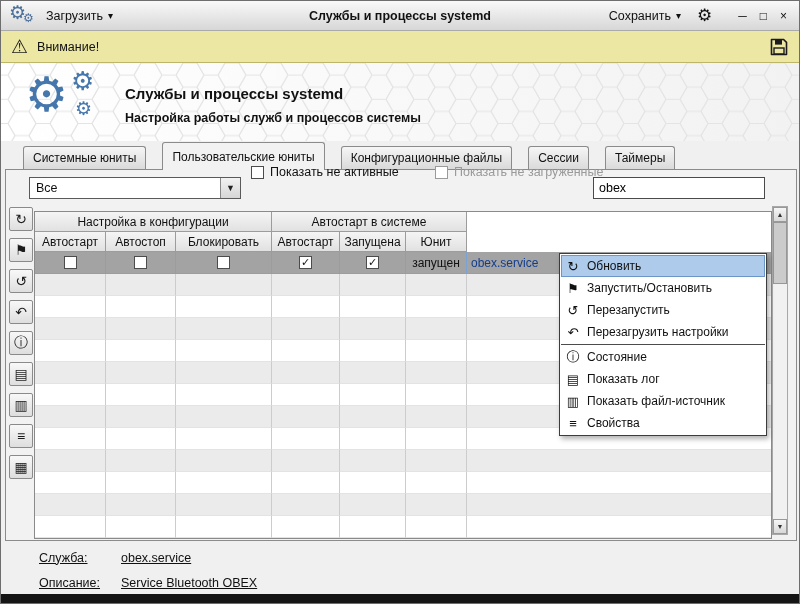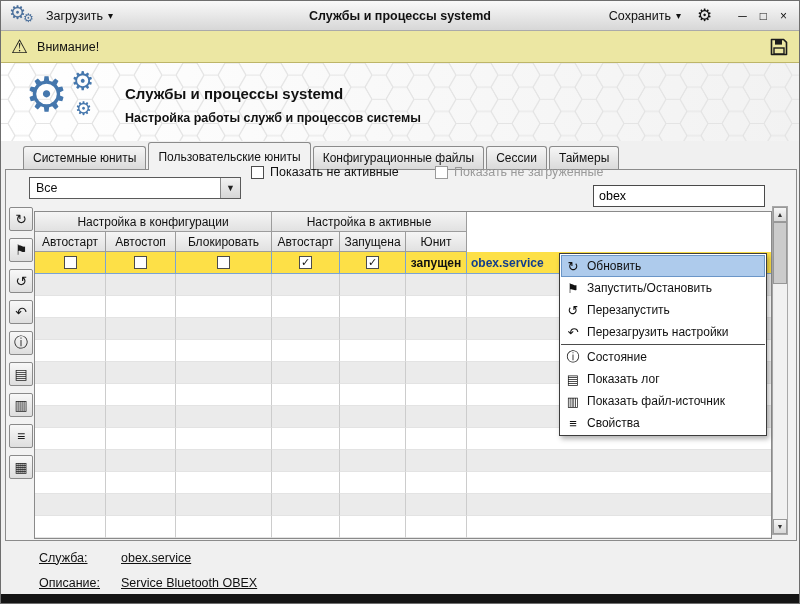--- a/index.html
+++ b/index.html
@@ -30,57 +30,57 @@
   .hexbg { position:absolute; left:0; top:0; }
   .logo { position:absolute; left:24px; top:6px; width:96px; height:68px; }
   .lg1 { position:absolute; left:0; top:0; font-size:48px; color:#4577ad; line-height:1.1; }
   .lg2 { position:absolute; left:46px; top:-2px; font-size:26px; color:#4577ad; line-height:1.1; }
   .lg3 { position:absolute; left:50px; top:30px; font-size:19px; color:#4577ad; line-height:1.1; }
   .h-title { position:absolute; left:124px; top:22px; font-size:15px; font-weight:bold; }
   .h-sub { position:absolute; left:124px; top:48px; font-size:12.5px; font-weight:bold; }
 
   
   .tabs { position:absolute; top:140px; left:0; right:0; height:28px; display:flex; align-items:flex-end; padding-left:22px; z-index:2; }
-  .tab { height:23px; display:flex; align-items:center; padding:0 9px; background:linear-gradient(#f6f6f6,#dadada); border:1px solid #8b8b8b; border-bottom:none; border-radius:3px 3px 0 0; margin-right:2px; font-size:12px; }
+  .tab { height:23px; display:flex; align-items:center; padding:0 9px; background:linear-gradient(#f6f6f6,#dadada); border:1px solid #8b8b8b; border-bottom:none; border-radius:3px 3px 0 0; margin-right:16px; font-size:12px; }
   .tab.active { height:28px; margin-bottom:-1px; background:#f2f2f2; }
 
   
   .panel { position:absolute; left:4px; top:168px; width:792px; height:372px; background:#f2f2f2; border:1px solid #8b8b8b; z-index:1; }
 
   
   .filter-select { position:absolute; left:28px; top:176px; width:212px; height:22px; background:#fff; border:1px solid #5a5a5a; display:flex; align-items:center; z-index:2; }
   .fs-value { flex:1; padding-left:6px; font-size:12.5px; }
   .fs-arrow { width:20px; height:20px; background:linear-gradient(#f2f2f2,#d6d6d6); border-left:1px solid #888; display:flex; align-items:center; justify-content:center; font-size:9px; color:#222; }
   .filter-check { position:absolute; display:flex; align-items:center; gap:6px; top:160px; height:22px; z-index:2; }
   .fc1 { left:250px; }
   .fc2 { left:434px; }
   .fc2 .cl { color:#9a9a9a; }
   .fc2 .cb { border-color:#9a9a9a; }
   .cl { font-size:12.5px; }
-  .search-input { position:absolute; left:592px; top:176px; width:172px; height:22px; border:1px solid #4a4a4a; font:12.5px "Liberation Sans","DejaVu Sans",sans-serif; padding-left:5px; background:#fff; z-index:2;margin-top:8px; }
+  .search-input { position:absolute; left:592px; top:176px; width:172px; height:22px; border:1px solid #4a4a4a; font:12.5px "Liberation Sans","DejaVu Sans",sans-serif; padding-left:5px; background:#fff; z-index:2; }
 
   
   .toolbar { position:absolute; left:8px; top:206px; width:24px; display:flex; flex-direction:column; gap:7px; z-index:2; }
   .tbtn { width:24px; height:24px; border:1px solid #8a8a8a; border-radius:2px; background:linear-gradient(#f8f8f8,#dedede); display:flex; align-items:center; justify-content:center; font-size:14px; color:#1c1c1c; padding:0; font-family:inherit; }
 
   
   .table { position:absolute; left:33px; top:210px; width:738px; border:1px solid #8a8a8a; background:#fff; z-index:2; }
   .thead { display:grid; grid-template-columns:71px 70px 96px 68px 66px 61px 1fr; grid-template-rows:20px 20px; }
   .hcell { background:linear-gradient(#f5f5f5,#e1e1e1); border-right:1px solid #9c9c9c; border-bottom:1px solid #9c9c9c; display:flex; align-items:center; justify-content:center; font-size:12px; overflow:hidden; white-space:nowrap; }
   .hc-g1 { grid-column:1 / span 3; grid-row:1; }
   .hc-g2 { grid-column:4 / span 3; grid-row:1; }
   .hc-service { grid-column:7; grid-row:1 / span 2; border-right:none; }
   .hc-c1 { grid-column:1; grid-row:2; } .hc-c2 { grid-column:2; grid-row:2; }
   .hc-c3 { grid-column:3; grid-row:2; } .hc-c4 { grid-column:4; grid-row:2; }
   .hc-c5 { grid-column:5; grid-row:2; } .hc-c6 { grid-column:6; grid-row:2; }
   .body-row { display:grid; grid-template-columns:71px 70px 96px 68px 66px 61px 1fr; height:22px; background:#fff; }
   .body-row:nth-child(even) { background:#ebebeb; }
   .body-row .cell { border-right:1px solid #cccccc; border-bottom:1px solid #e3e3e3; display:flex; align-items:center; justify-content:center; overflow:hidden; }
   .body-row .cell:last-child { border-right:none; }
-  .body-row.selected { background:#fde047;font-weight:bold; }
+  .body-row.selected { background:#a3a3a3; }
   .body-row.selected .cell { border-right-color:#7aa3d4; border-bottom-color:#7aa3d4; }
   .service-cell { justify-content:flex-start !important; padding-left:4px; }
   .service-link { color:#123d8d; font-size:12px; }
   .cb { width:13px; height:13px; background:#fff; border:1px solid #4c4c4c; display:inline-flex; align-items:center; justify-content:center; font-size:11px; line-height:1; }
   .cb.checked::after { content:"✓"; }
 
   
   .scrollbar { position:absolute; left:771px; top:205px; width:16px; height:329px; background:#f1f1f1; border:1px solid #a8a8a8; display:flex; flex-direction:column; z-index:2; }
   .sb-btn { height:15px; background:linear-gradient(#f6f6f6,#d8d8d8); border:1px solid #999; font-size:7px; display:flex; align-items:center; justify-content:center; color:#333; }
   .sb-btn.down { margin-top:auto; }
@@ -218,21 +218,21 @@
         <span>≡</span>
       </button>
     <button class="tbtn">
         <span>▦</span>
       </button>
   </div>
 
   <div class="table">
     <div class="thead">
       <div class="hcell hc-g1">Настройка в конфигурации</div>
-      <div class="hcell hc-g2">Настройка в активные</div>
+      <div class="hcell hc-g2">Автостарт в системе</div>
       <div class="hcell hc-c1">Автостарт</div>
       <div class="hcell hc-c2">Автостоп</div>
       <div class="hcell hc-c3">Блокировать</div>
       <div class="hcell hc-c4">Автостарт</div>
       <div class="hcell hc-c5">Запущена</div>
       <div class="hcell hc-c6">Юнит</div>
     </div>
     <div class="tbody">
       <div class="body-row selected">
         <div class="cell">

